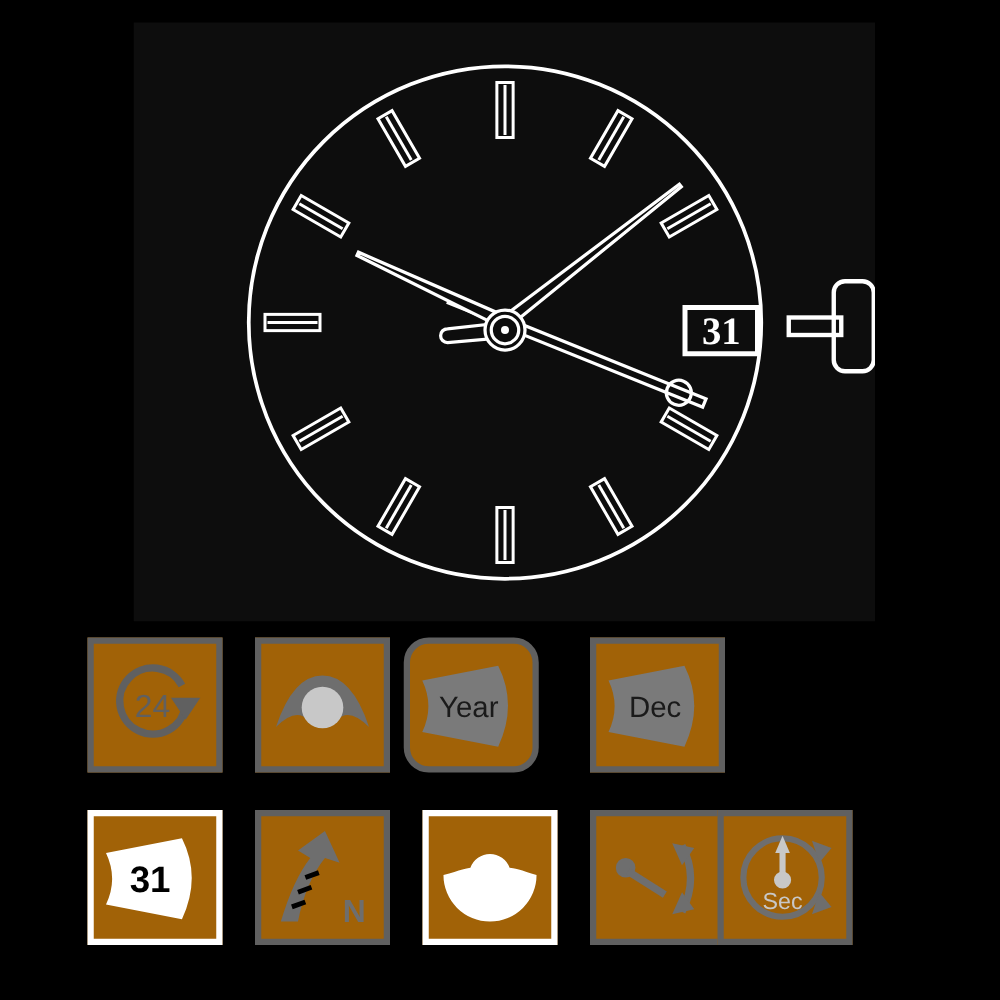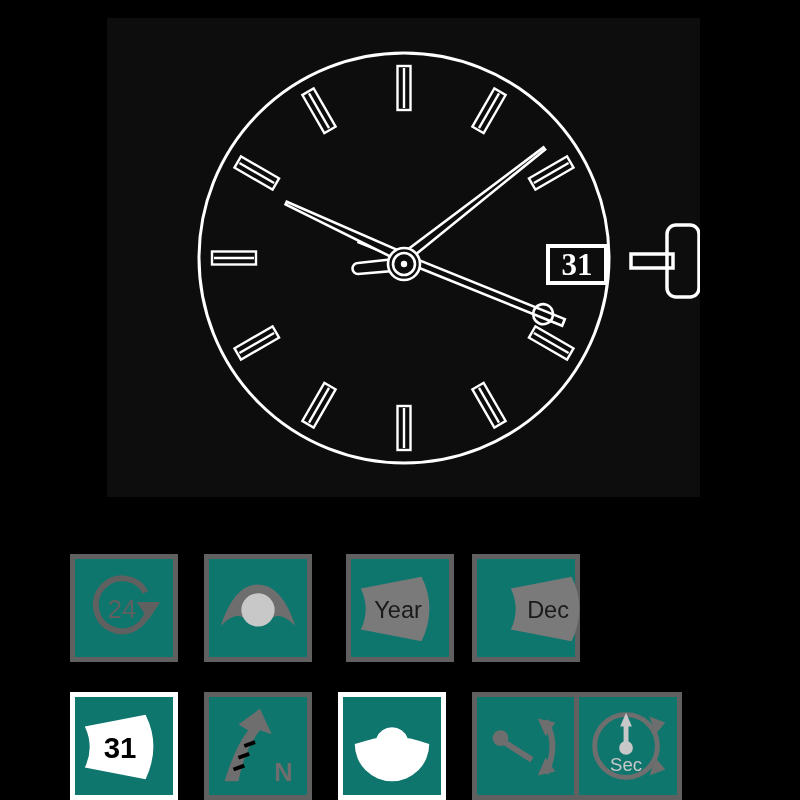--- a/index.html
+++ b/index.html
@@ -8,21 +8,21 @@
   #root{position:relative;width:800px;height:800px;background:#000;}
 
   
   #watch-panel{position:absolute;left:107px;top:18px;width:593px;height:479px;
                background:#0d0d0d;}
   #watch-svg{position:absolute;left:0;top:0;}
 
   
   #icon-grid{position:absolute;left:70px;top:510px;width:646px;height:246px;}
   .icon-cell{position:absolute;width:108px;height:108px;box-sizing:border-box;
-             background:#0f766e;margin-top:44px;}
+             background:#a16207;}
   .icon-cell.gray{border:5px solid #606060;}
   .icon-cell.white{border:5px solid #ffffff;}
   .icon-cell svg{display:block;width:98px;height:98px;}
 </style>
 </head>
 <body>
 
 <div id="root">
 
   <div id="watch-panel">
@@ -139,28 +139,28 @@
       </svg>
     </div>
 
     <div class="icon-cell gray" style="left:134px;top:0px;">
       <svg viewBox="0 0 100 100">
         <path d="M 12 68 Q 26 26 50 26 Q 74 26 88 68 Q 72 52 62 62 Q 50 74 38 62 Q 28 52 12 68 Z" fill="#6e6e6e"></path>
         <circle cx="50" cy="52" r="17" fill="#c8c8c8"></circle>
       </svg>
     </div>
 
-    <div class="icon-cell gray" style="left:276px;top:0px;">
+    <div class="icon-cell gray" style="left:253px;top:0px;border-radius:20px;">
       <svg viewBox="0 0 100 100">
         <path d="M 10 30 L 72 18 Q 88 50 72 84 L 10 72 Q 20 51 10 30 Z" fill="#7a7a7a"></path>
         <text x="48" y="60" fill="#1a1a1a" font-family="'Liberation Sans',sans-serif" font-size="24" text-anchor="middle">Year</text>
       </svg>
     </div>
 
-    <div class="icon-cell gray" style="left:402px;top:0px;padding-left:24px;">
+    <div class="icon-cell gray" style="left:402px;top:0px;">
       <svg viewBox="0 0 100 100">
         <path d="M 10 30 L 72 18 Q 88 50 72 84 L 10 72 Q 20 51 10 30 Z" fill="#7a7a7a"></path>
         <text x="48" y="60" fill="#1a1a1a" font-family="'Liberation Sans',sans-serif" font-size="24" text-anchor="middle">Dec</text>
       </svg>
     </div>
 
 
     <div class="icon-cell white" style="left:0px;top:138px;">
       <svg viewBox="0 0 100 100">
         <path d="M 10 30 L 72 18 Q 88 50 72 84 L 10 72 Q 20 51 10 30 Z" fill="#ffffff"></path>

